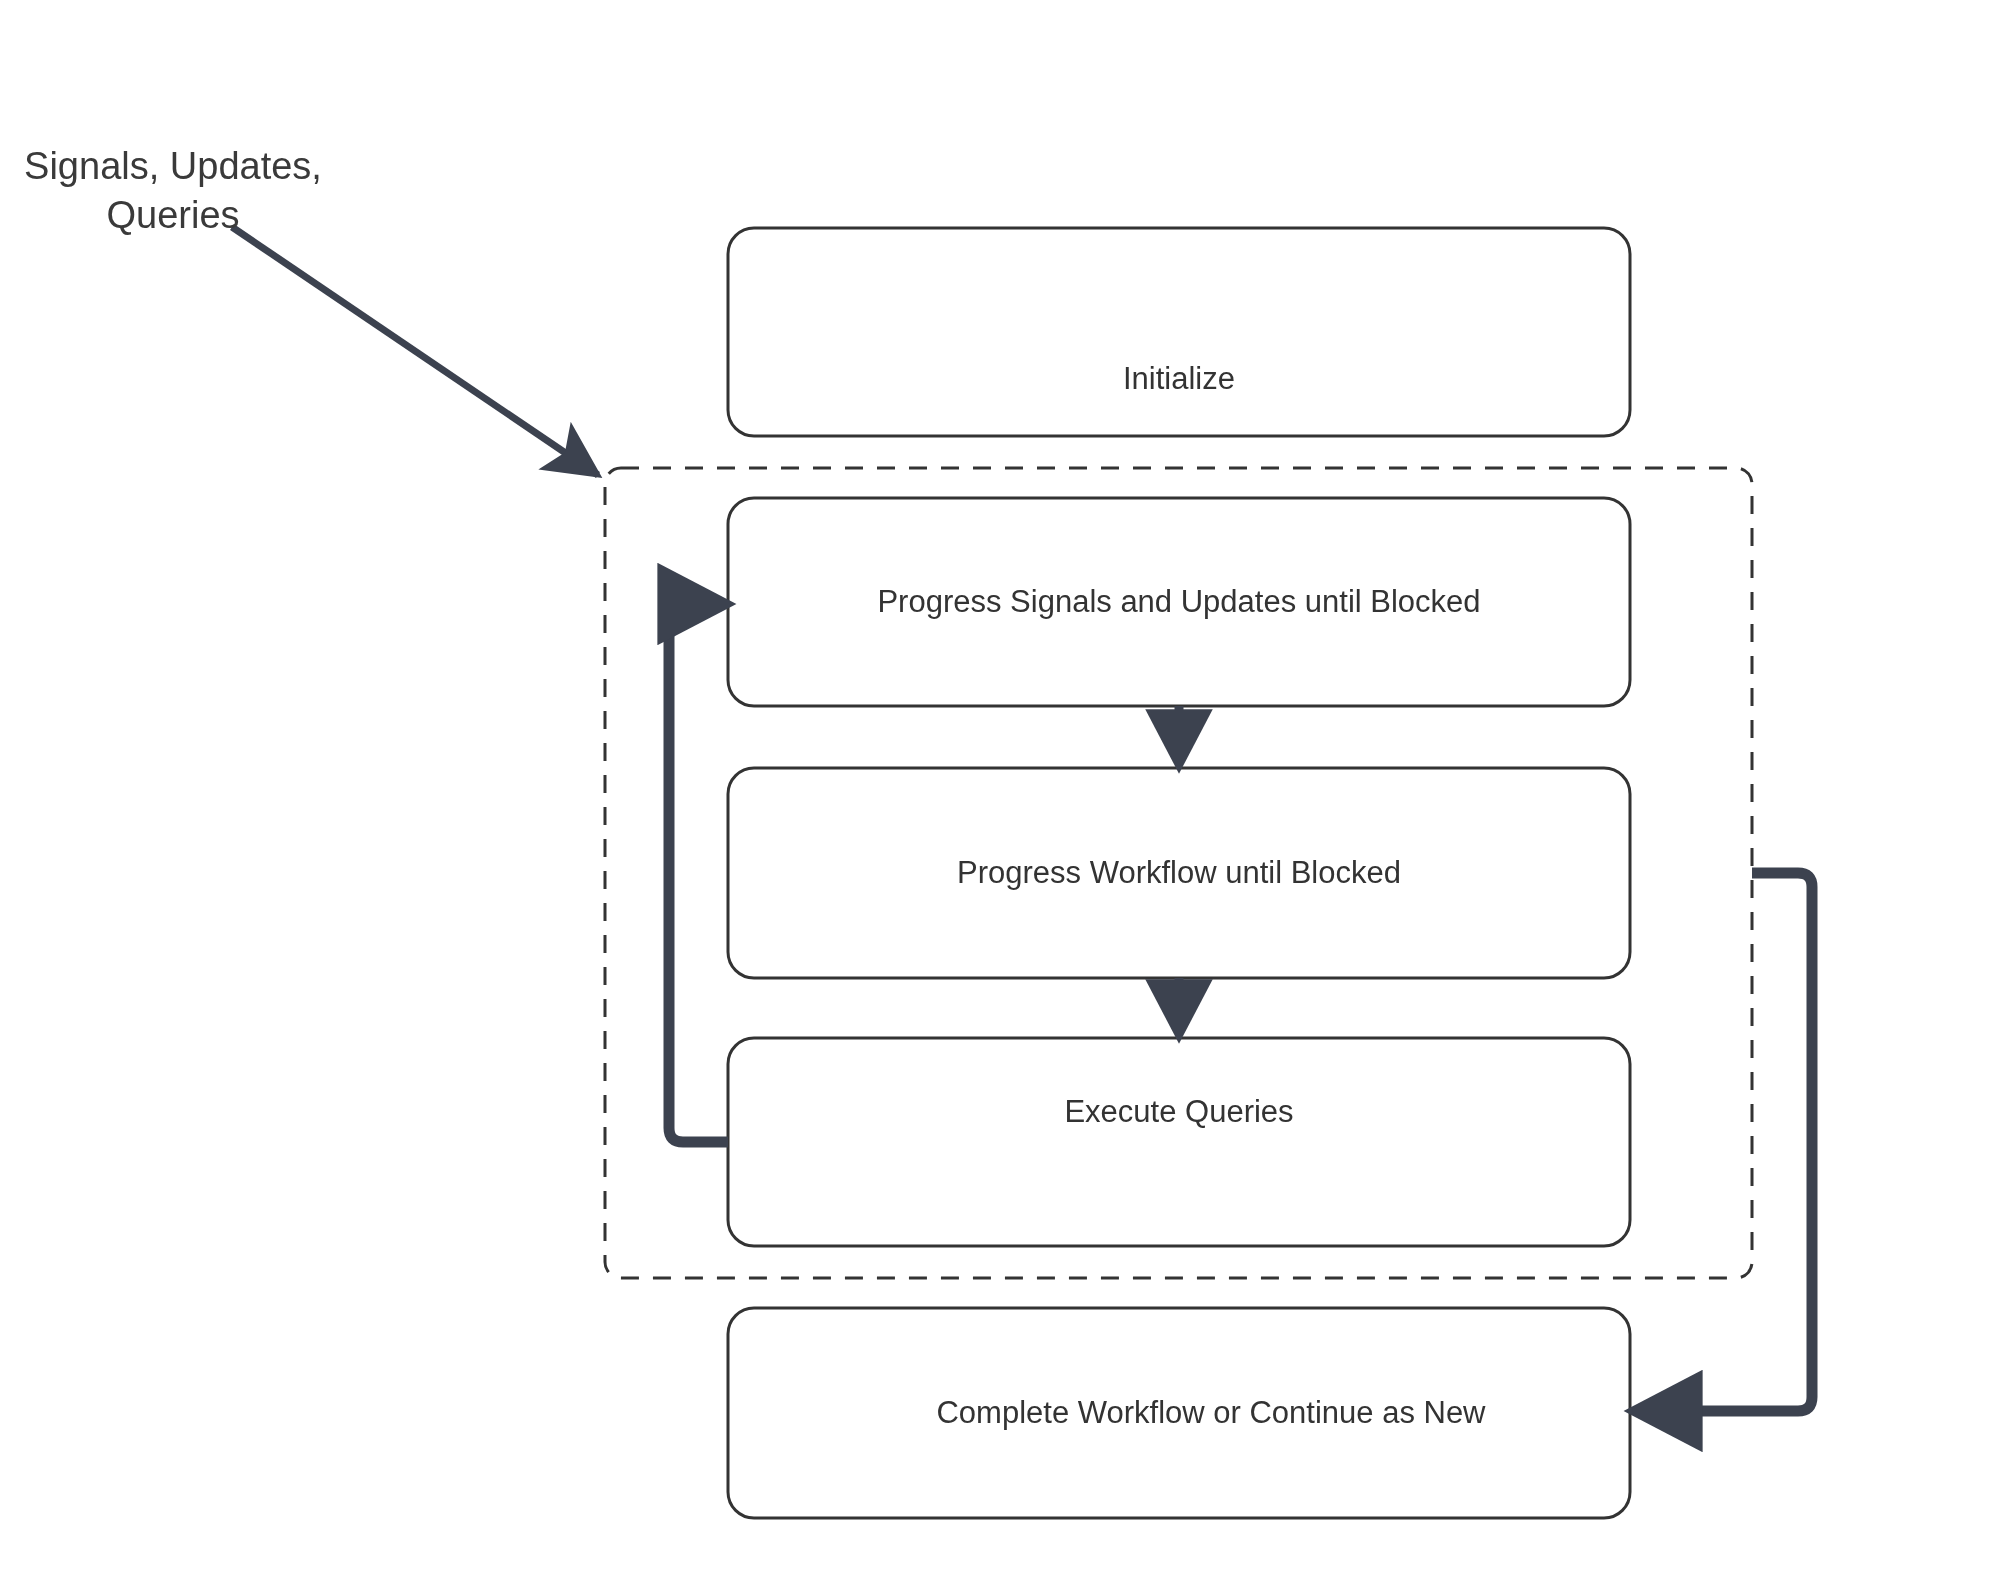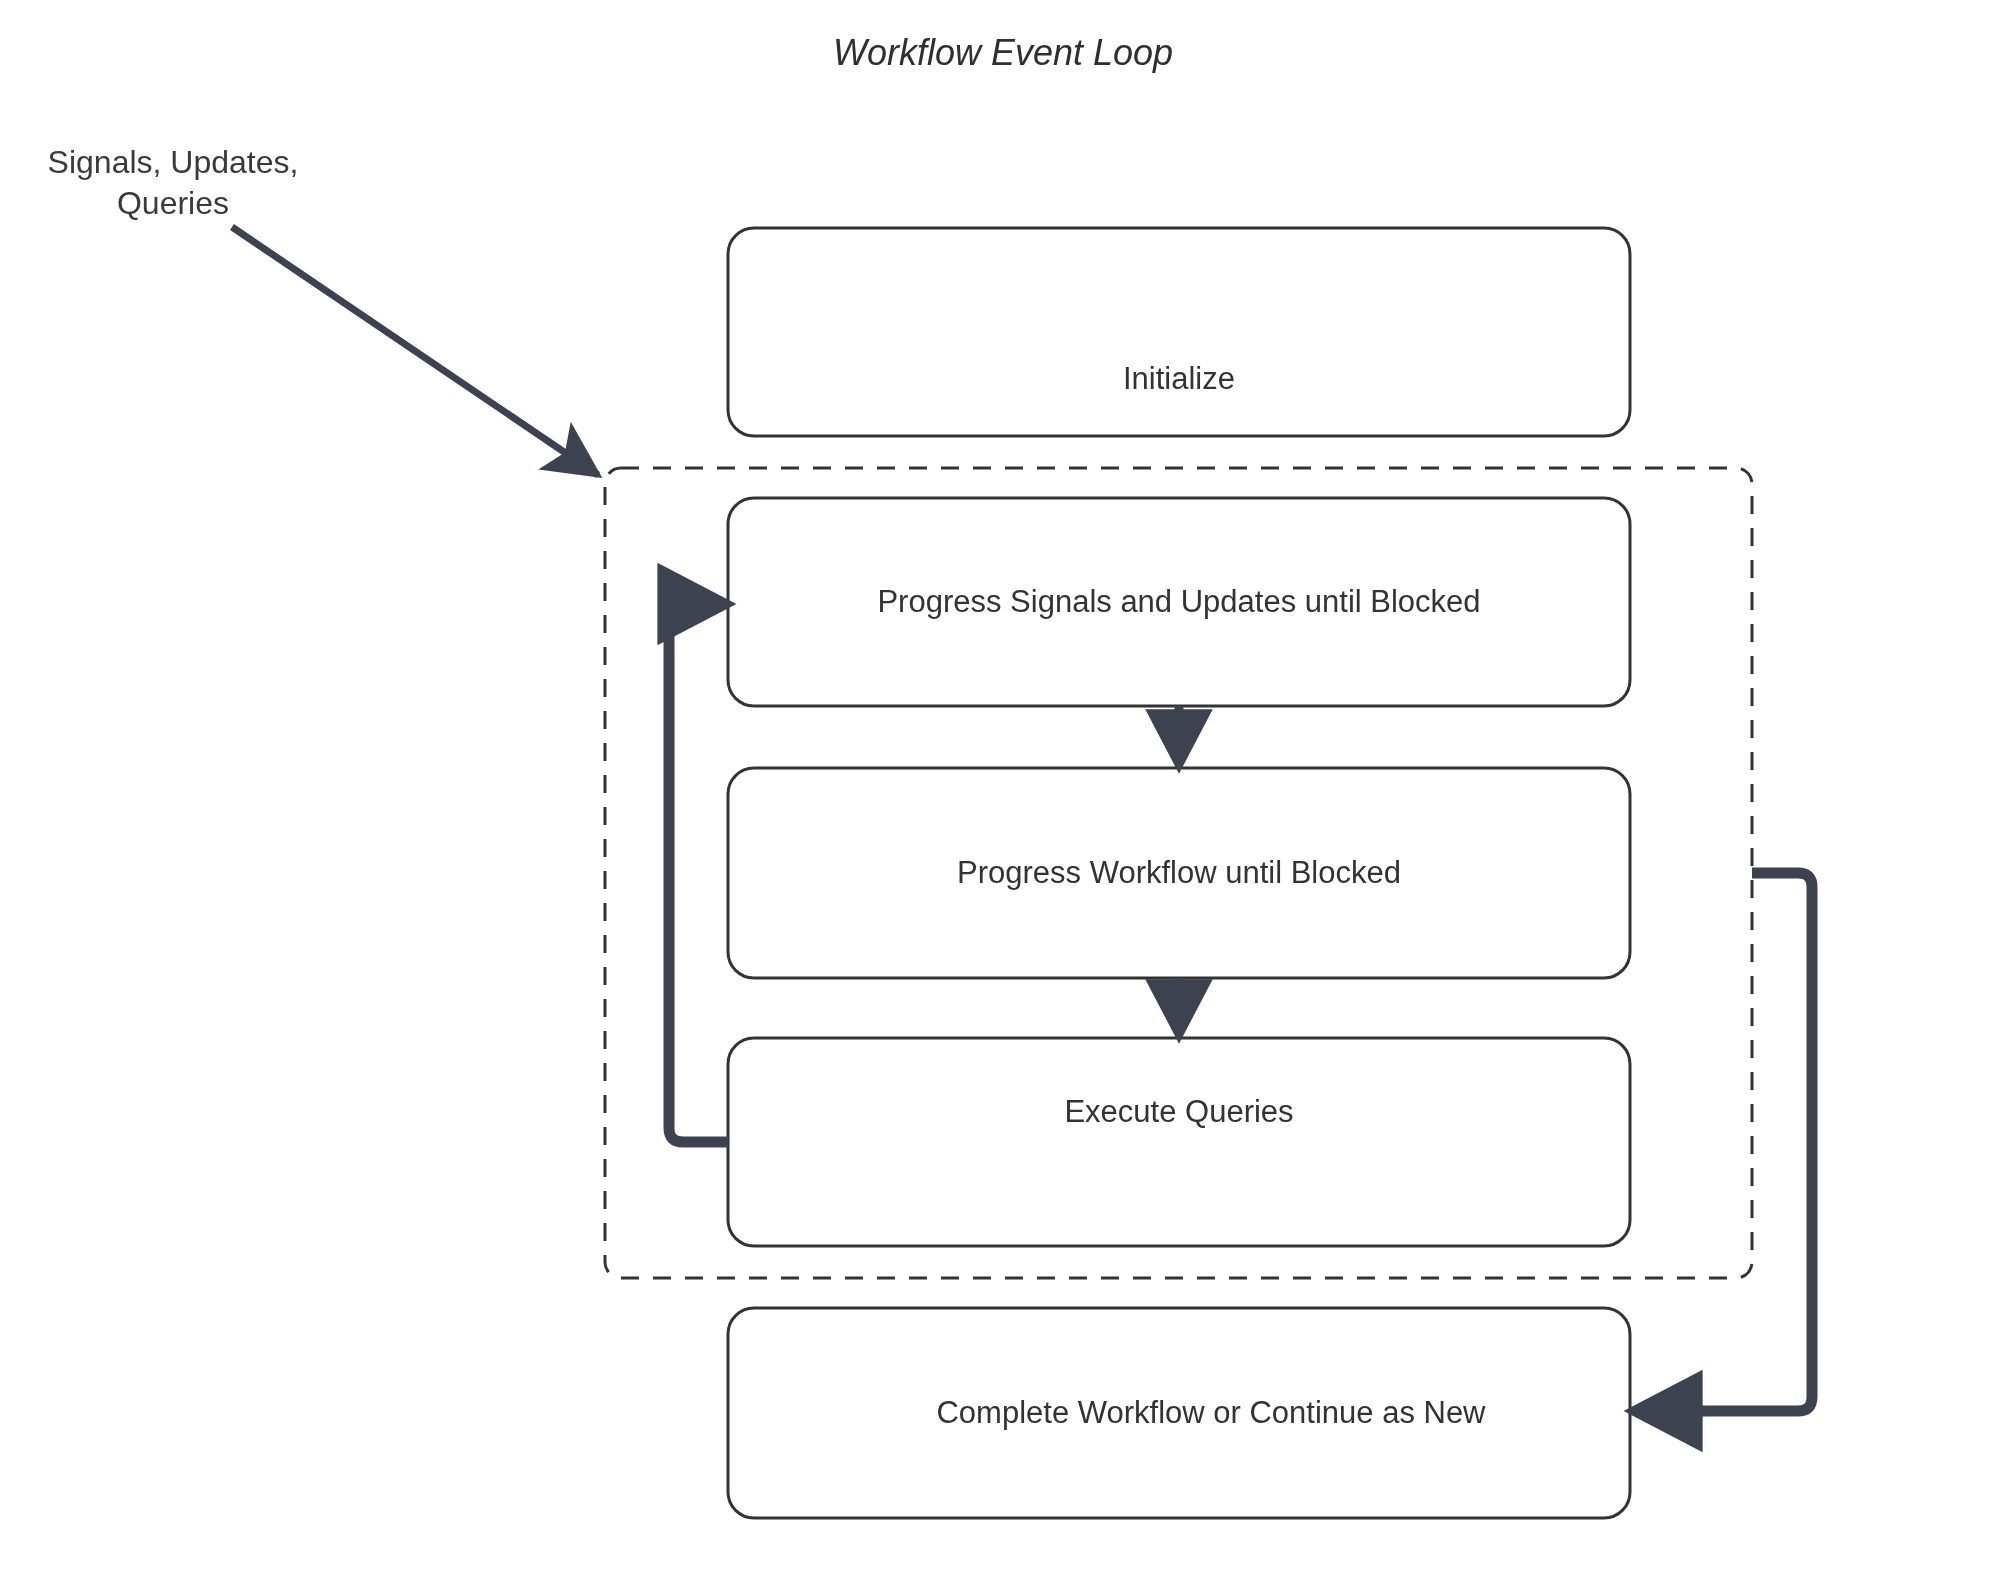--- a/index.html
+++ b/index.html
@@ -40,21 +40,21 @@
     font-size: 36px;
     color: #2f2f2f;
     width: 100%;
     left: 0;
     top: 30px;
   }
   .node-label {
     font-size: 31px;
   }
   .edge-label {
-    font-size: 32px;
+    font-size: 38px;
     color: #3a3a3a;
   }
   .box-initialize     { left: 728px;  top: 228px;  width: 902px; height: 208px; margin-top: 47px; }
   .box-progress-su    { left: 728px;  top: 498px;  width: 902px; height: 208px; }
   .box-progress-wf    { left: 728px;  top: 768px;  width: 902px; height: 210px; }
   .box-execute-q      { left: 728px;  top: 1038px; width: 902px; height: 148px; }
   .box-complete-wf    { left: 728px;  top: 1308px; width: 902px; height: 210px; }
   .lbl-signals        { left: 18px;   top: 142px;  width: 310px; }
 </style>
 </head>
@@ -84,21 +84,20 @@
 
     <line x1="1179" y1="706" x2="1179" y2="762" stroke="#3c424f" stroke-width="9" marker-end="url(#arrow-fat)"></line>
 
     <line x1="1179" y1="978" x2="1179" y2="1032" stroke="#3c424f" stroke-width="9" marker-end="url(#arrow-fat)"></line>
 
     <path d="M 728 1142 L 683 1142 Q 669 1142 669 1128 L 669 618 Q 669 604 683 604 L 722 604" fill="none" stroke="#3c424f" stroke-width="11" stroke-linecap="butt" stroke-linejoin="round" marker-end="url(#arrow-fat)"></path>
 
     <path d="M 1752 873 L 1798 873 Q 1812 873 1812 887 L 1812 1397 Q 1812 1411 1798 1411 L 1638 1411" fill="none" stroke="#3c424f" stroke-width="11" stroke-linecap="butt" stroke-linejoin="round" marker-end="url(#arrow-fat)"></path>
   </svg>
 
-  <div class="diagram-title">Workflow Event Loop</div>
 
   <div class="edge-label lbl-signals">Signals, Updates,
 Queries</div>
 
   <div class="node-label box-initialize" style="display:flex;align-items:center;justify-content:center;">Initialize</div>
 
   <div class="node-label box-progress-su" style="display:flex;align-items:center;justify-content:center;border-radius:10px;">Progress Signals and Updates until Blocked</div>
 
   <div class="node-label box-progress-wf" style="display:flex;align-items:center;justify-content:center;border-radius:20px;">Progress Workflow until Blocked</div>
 

